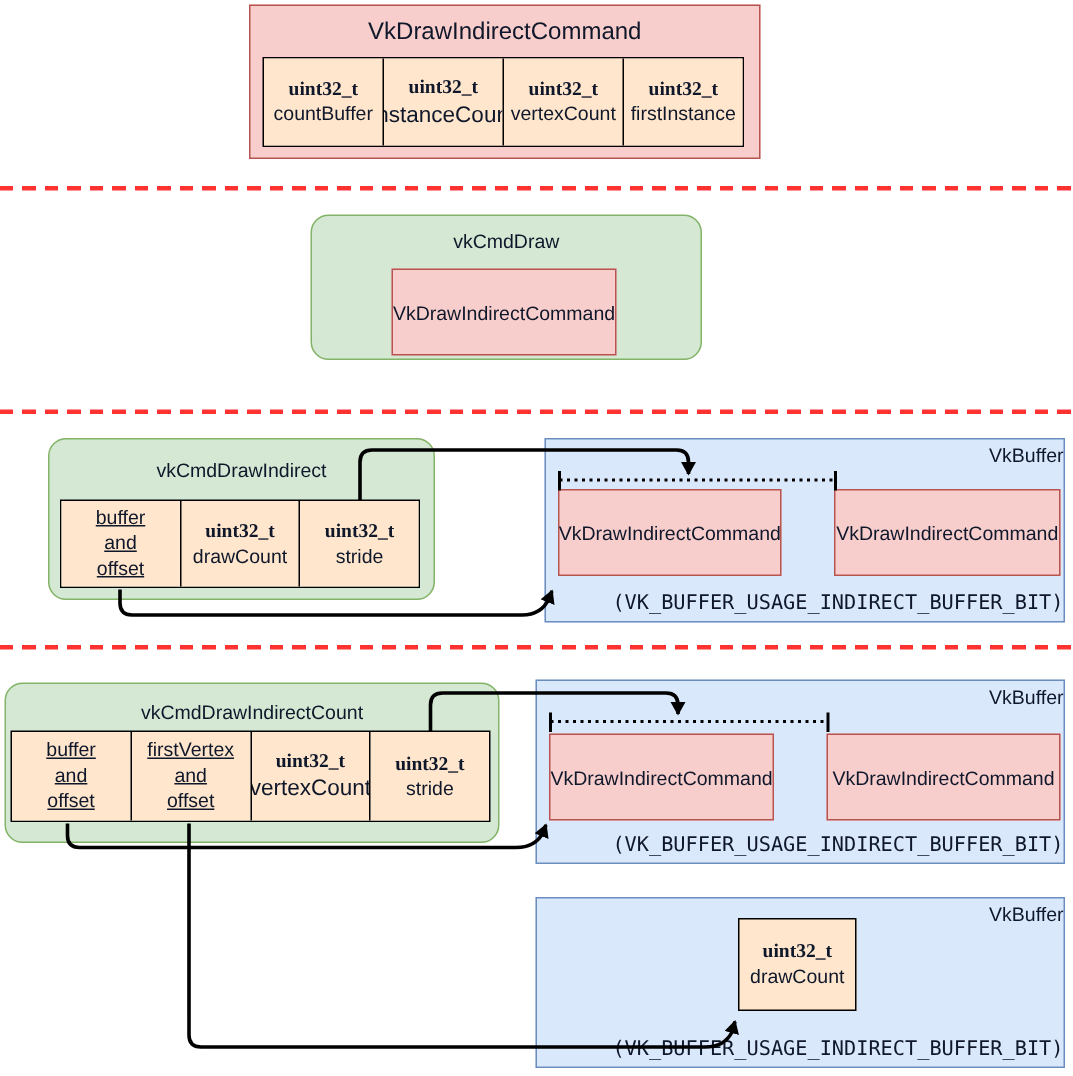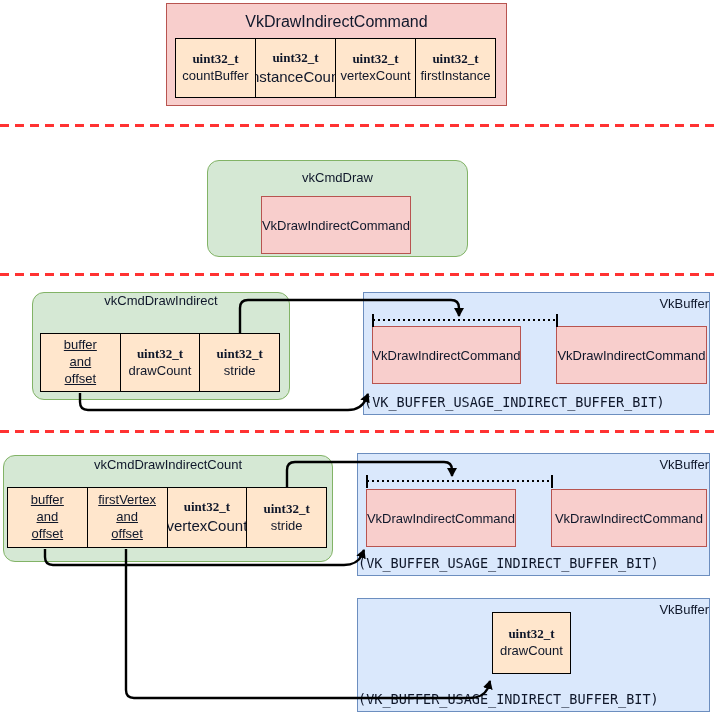--- a/index.html
+++ b/index.html
@@ -28,21 +28,21 @@
   .cell{
     flex:1;background:#ffe6cc;
     display:flex;flex-direction:column;justify-content:center;align-items:center;
     text-align:center;font-size:13px;line-height:1.3;overflow:hidden;
   }
   .cell + .cell{border-left:1.5px solid #000;}
   .type{font-weight:bold;font-family:Liberation Serif, serif;}
   .small{font-size:15px;}
   .pre{white-space:pre-line;text-decoration:underline;}
   .usage{
-    position:absolute;left:0;right:0;bottom:4px;text-align:left;
+    position:absolute;left:0;right:0;bottom:4px;text-align:right;
     font-family:"DejaVu Sans Mono","Liberation Mono",monospace;font-size:13.5px;
   }
   .count-field{
     background:#ffe6cc;border:1.5px solid #000;
     display:flex;flex-direction:column;justify-content:center;align-items:center;
     font-size:13px;line-height:1.3;
   }
   #overlay{position:absolute;left:0;top:0;z-index:5;pointer-events:none;}
 </style>
 </head>
@@ -67,29 +67,29 @@
       </div>
       <div class="cell">
         <span class="type">uint32_t</span>
         <span>firstInstance</span>
       </div>
     </div>
   </div>
 
   <div class="sep" style="top:124px"></div>
 
-  <div class="abs box-cmd" style="left:207px;top:160px;width:261px;height:97px">
+  <div class="abs box-cmd" style="left:207px;top:143px;width:261px;height:97px">
     <div class="cmd-title" style="padding-top:9px">vkCmdDraw</div>
     <div class="abs cmd-pink" style="left:53px;top:35px;width:150px;height:58px">VkDrawIndirectCommand</div>
   </div>
 
   <div class="sep" style="top:273px"></div>
 
   <div class="abs box-cmd" style="left:32px;top:292px;width:258px;height:108px">
-    <div class="cmd-title" style="">vkCmdDrawIndirect</div>
+    <div class="cmd-title" style="padding-top:13px">vkCmdDrawIndirect</div>
     <div class="abs row" style="left:7px;top:40px;width:240px;height:59px">
       <div class="cell">
         <span class="pre">buffer
 and
 offset</span>
       </div>
       <div class="cell">
         <span class="type">uint32_t</span>
         <span>drawCount</span>
       </div>
@@ -103,21 +103,21 @@
   <div class="abs box-buf" style="left:363px;top:292px;width:347px;height:123px">
     <div class="buf-title">VkBuffer</div>
     <div class="abs cmd-pink" style="left:8px;top:33px;width:149px;height:58px">VkDrawIndirectCommand</div>
     <div class="abs cmd-pink" style="left:192px;top:33px;width:151px;height:58px">VkDrawIndirectCommand</div>
     <div class="usage">(VK_BUFFER_USAGE_INDIRECT_BUFFER_BIT)</div>
   </div>
 
   <div class="sep" style="top:430px"></div>
 
   <div class="abs box-cmd" style="left:3px;top:455px;width:330px;height:107px">
-    <div class="cmd-title" style="padding-top:1px">vkCmdDrawIndirectCount</div>
+    <div class="cmd-title" style="padding-top:11px">vkCmdDrawIndirectCount</div>
     <div class="abs row" style="left:3px;top:31px;width:320px;height:61px">
       <div class="cell">
         <span class="pre">buffer
 and
 offset</span>
       </div>
       <div class="cell">
         <span class="pre">firstVertex
 and
 offset</span>

